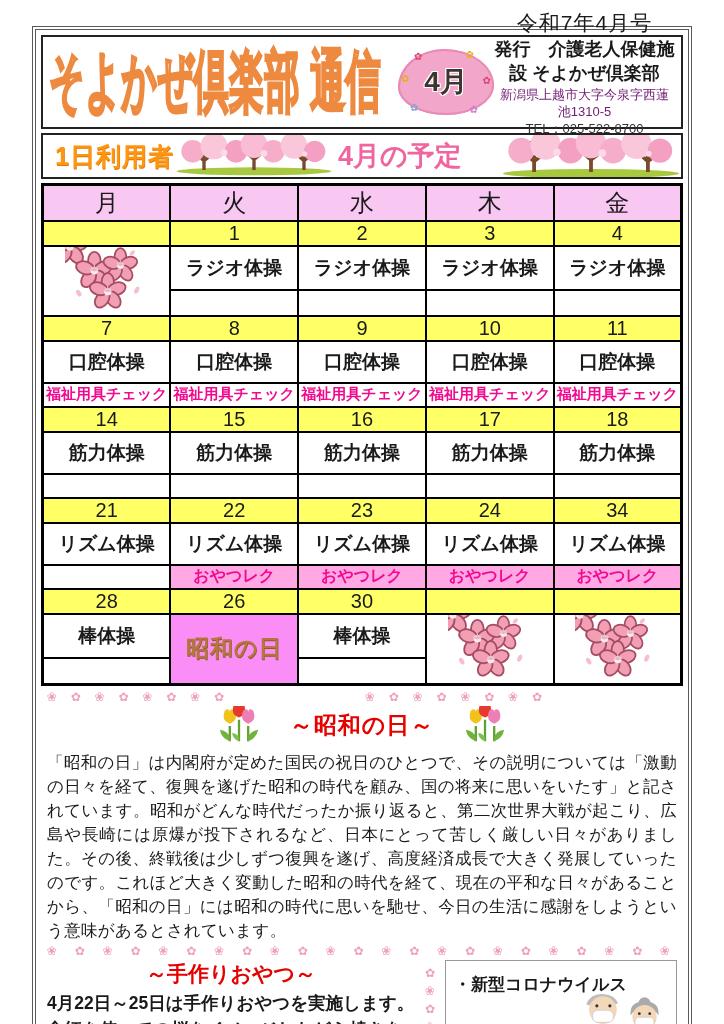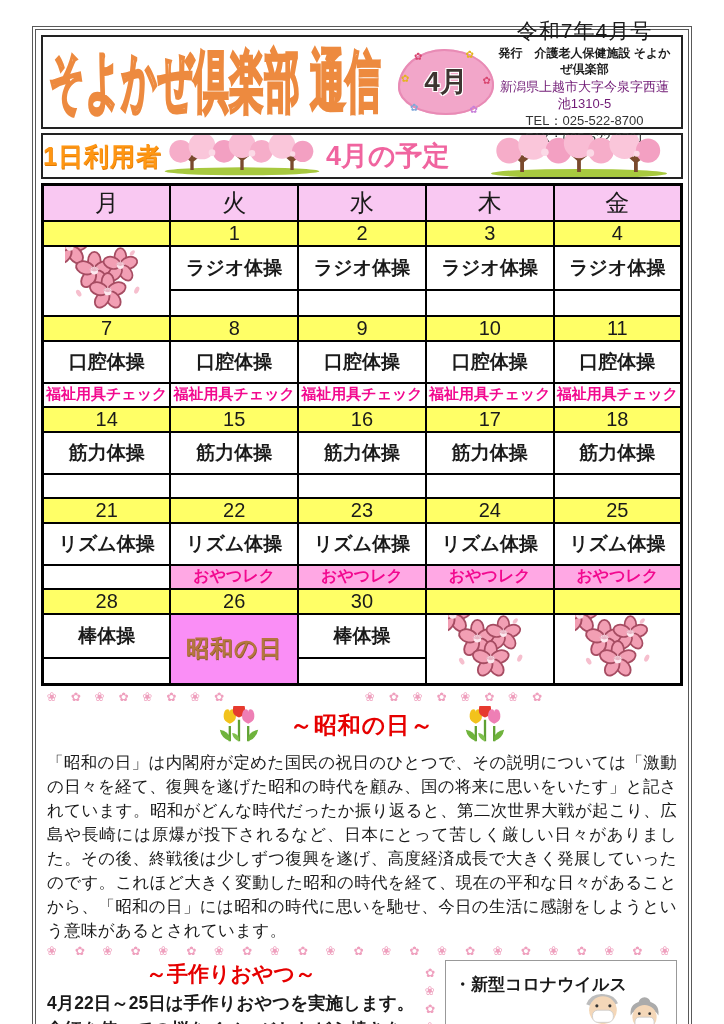--- a/index.html
+++ b/index.html
@@ -33,28 +33,28 @@
   .month-badge .m-txt {
     font-size: 28px; font-weight: 800; color: #3d3430;
     text-shadow: -1px -1px 0 #fff, 1px -1px 0 #fff, -1px 1px 0 #fff, 1px 1px 0 #fff;
   }
   .month-badge i { position: absolute; font-style: normal; font-size: 10px; font-family: "DejaVu Sans", sans-serif; }
   .mb1 { top: 2px; left: 16px; color: #D8456F; } .mb2 { top: 0; right: 20px; color: #E4B31E; }
   .mb3 { bottom: 2px; left: 12px; color: #7FA8D9; } .mb4 { bottom: 0; right: 16px; color: #C77FD9; }
   .mb5 { top: 24px; left: 3px; color: #E4B31E; } .mb6 { top: 26px; right: 3px; color: #D8456F; }
   .hdr-info { flex: 1; text-align: center; line-height: 1.3; }
   .issue { font-size: 21px; letter-spacing: 1px; }
-  .publisher { font-size: 12px; font-weight: bold; margin-top: 2px; }
+  .publisher { font-size: 18px; font-weight: bold; margin-top: 2px; }
   .address { font-size: 13px; color: #701a75; margin-top: 2px; }
   .telfax { font-size: 13px; color: #333; }
 
   
   .band {
     border: 2px solid #222; height: 46px; display: flex; align-items: center;
-    padding: 0 0; margin-bottom: 4px; overflow: hidden;
+    padding: 0 12px; margin-bottom: 4px; overflow: hidden;
   }
   .band-label {
     font-size: 25px; font-weight: 800; color: #FF9612; letter-spacing: 1px;
     text-shadow: 0.5px 0.5px 0 #E07800; flex: none;
   }
   .band-title { font-size: 27px; font-weight: 800; color: #F0649F; flex: none; margin: 0 4px; }
   .band svg { flex: none; }
 
   
   table.cal { width: 100%; border-collapse: collapse; border: 3px solid #000; table-layout: fixed; }
@@ -297,21 +297,21 @@
       <td class="sub"></td>
       <td class="sub"></td>
       <td class="sub"></td>
     </tr>
 
     <tr>
       <td class="date">21</td>
       <td class="date">22</td>
       <td class="date">23</td>
       <td class="date">24</td>
-      <td class="date">25</td>
+      <td class="date">34</td>
     </tr>
     <tr>
       <td class="act">リズム体操</td>
       <td class="act">リズム体操</td>
       <td class="act">リズム体操</td>
       <td class="act">リズム体操</td>
       <td class="act">リズム体操</td>
     </tr>
     <tr>
       <td class="sub"></td>

